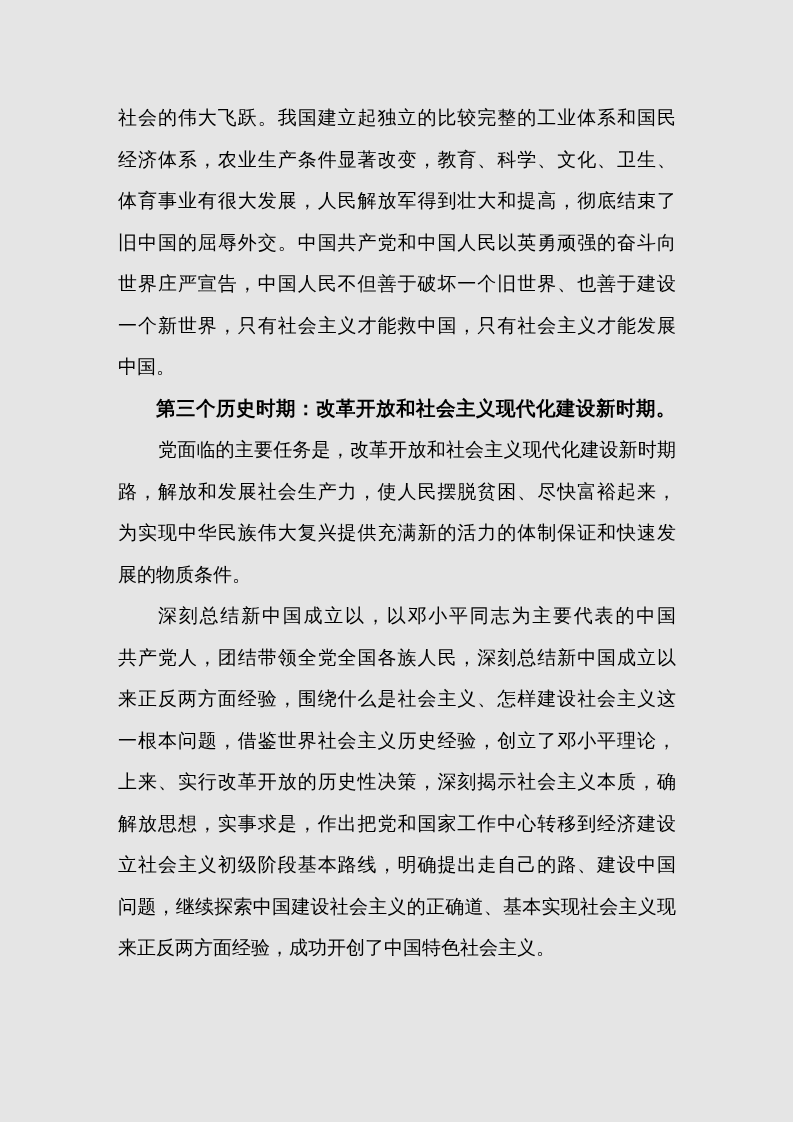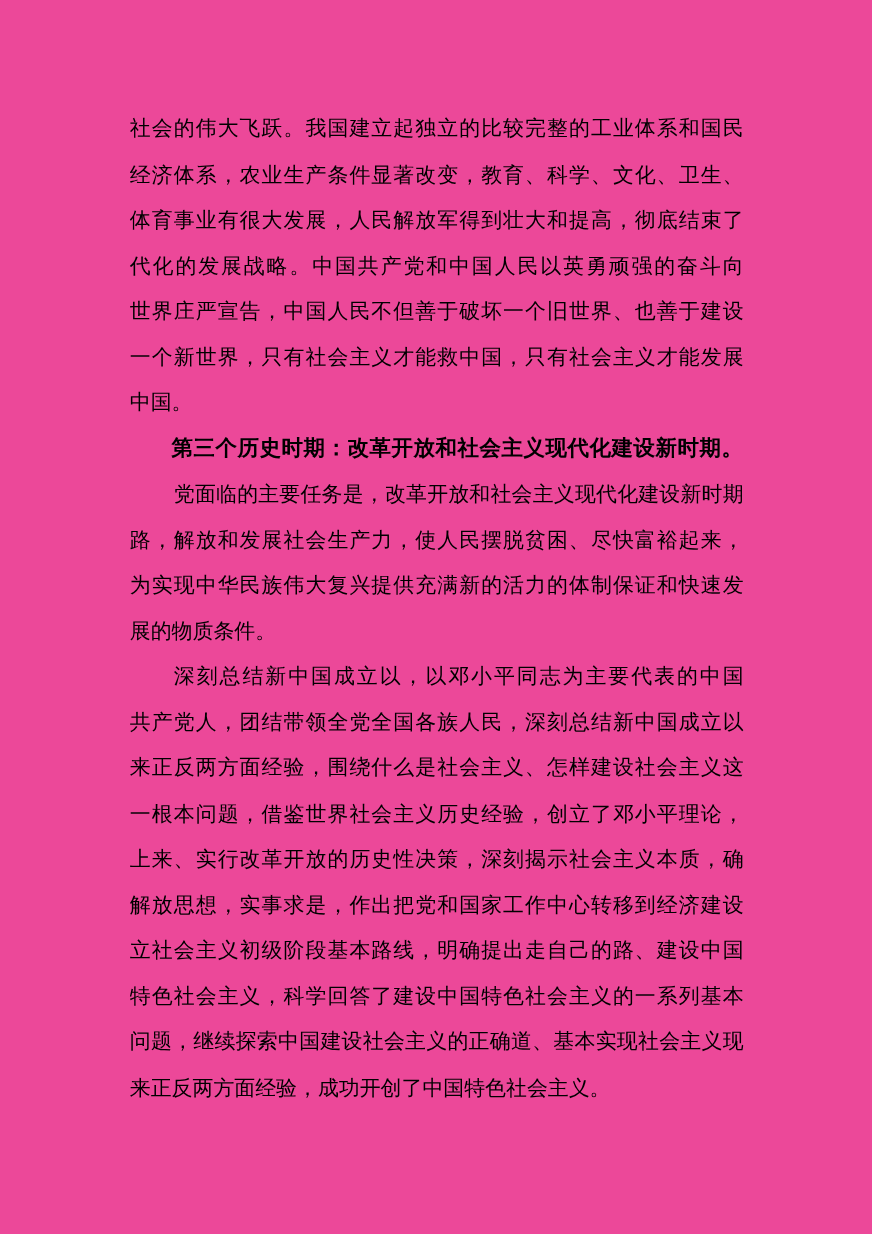--- a/index.html
+++ b/index.html
@@ -4,21 +4,21 @@
 <style>
   html, body {
     margin: 0;
     padding: 0;
     background: #ffffff;
   }
   .page {
     position: relative;
     width: 793px;
     height: 1122px;
-    background: #ec4899;
+    background: #e5e5e5;
     overflow: hidden;
   }
   .content {
     position: absolute;
     left: 118px;
     top: 97px;
     width: 558px;
   }
   .line {
     height: 41.5px;
@@ -47,33 +47,32 @@
   }
 </style>
 </head>
 <body>
 
 <div class="page">
   <div class="content" id="content">
       <div class="line justify">社会的伟大飞跃。我国建立起独立的比较完整的工业体系和国民</div>
       <div class="line justify">经济体系，农业生产条件显著改变，教育、科学、文化、卫生、</div>
       <div class="line justify">体育事业有很大发展，人民解放军得到壮大和提高，彻底结束了</div>
-      <div class="line justify">代化的发展战略。中国共产党和中国人民以英勇顽强的奋斗向</div>
+      <div class="line justify">旧中国的屈辱外交。中国共产党和中国人民以英勇顽强的奋斗向</div>
       <div class="line justify">世界庄严宣告，中国人民不但善于破坏一个旧世界、也善于建设</div>
       <div class="line justify">一个新世界，只有社会主义才能救中国，只有社会主义才能发展</div>
       <div class="line">中国。</div>
       <div class="line heading">第三个历史时期：改革开放和社会主义现代化建设新时期。</div>
       <div class="line justify indent">党面临的主要任务是，改革开放和社会主义现代化建设新时期</div>
       <div class="line justify">路，解放和发展社会生产力，使人民摆脱贫困、尽快富裕起来，</div>
       <div class="line justify">为实现中华民族伟大复兴提供充满新的活力的体制保证和快速发</div>
       <div class="line">展的物质条件。</div>
       <div class="line justify indent">深刻总结新中国成立以，以邓小平同志为主要代表的中国</div>
       <div class="line justify">共产党人，团结带领全党全国各族人民，深刻总结新中国成立以</div>
       <div class="line justify">来正反两方面经验，围绕什么是社会主义、怎样建设社会主义这</div>
       <div class="line justify">一根本问题，借鉴世界社会主义历史经验，创立了邓小平理论，</div>
       <div class="line justify">上来、实行改革开放的历史性决策，深刻揭示社会主义本质，确</div>
       <div class="line justify">解放思想，实事求是，作出把党和国家工作中心转移到经济建设</div>
       <div class="line justify">立社会主义初级阶段基本路线，明确提出走自己的路、建设中国</div>
-      <div class="line justify">特色社会主义，科学回答了建设中国特色社会主义的一系列基本</div>
       <div class="line justify">问题，继续探索中国建设社会主义的正确道、基本实现社会主义现</div>
       <div class="line">来正反两方面经验，成功开创了中国特色社会主义。</div>
     </div>
 </div>
 
 </body></html>

